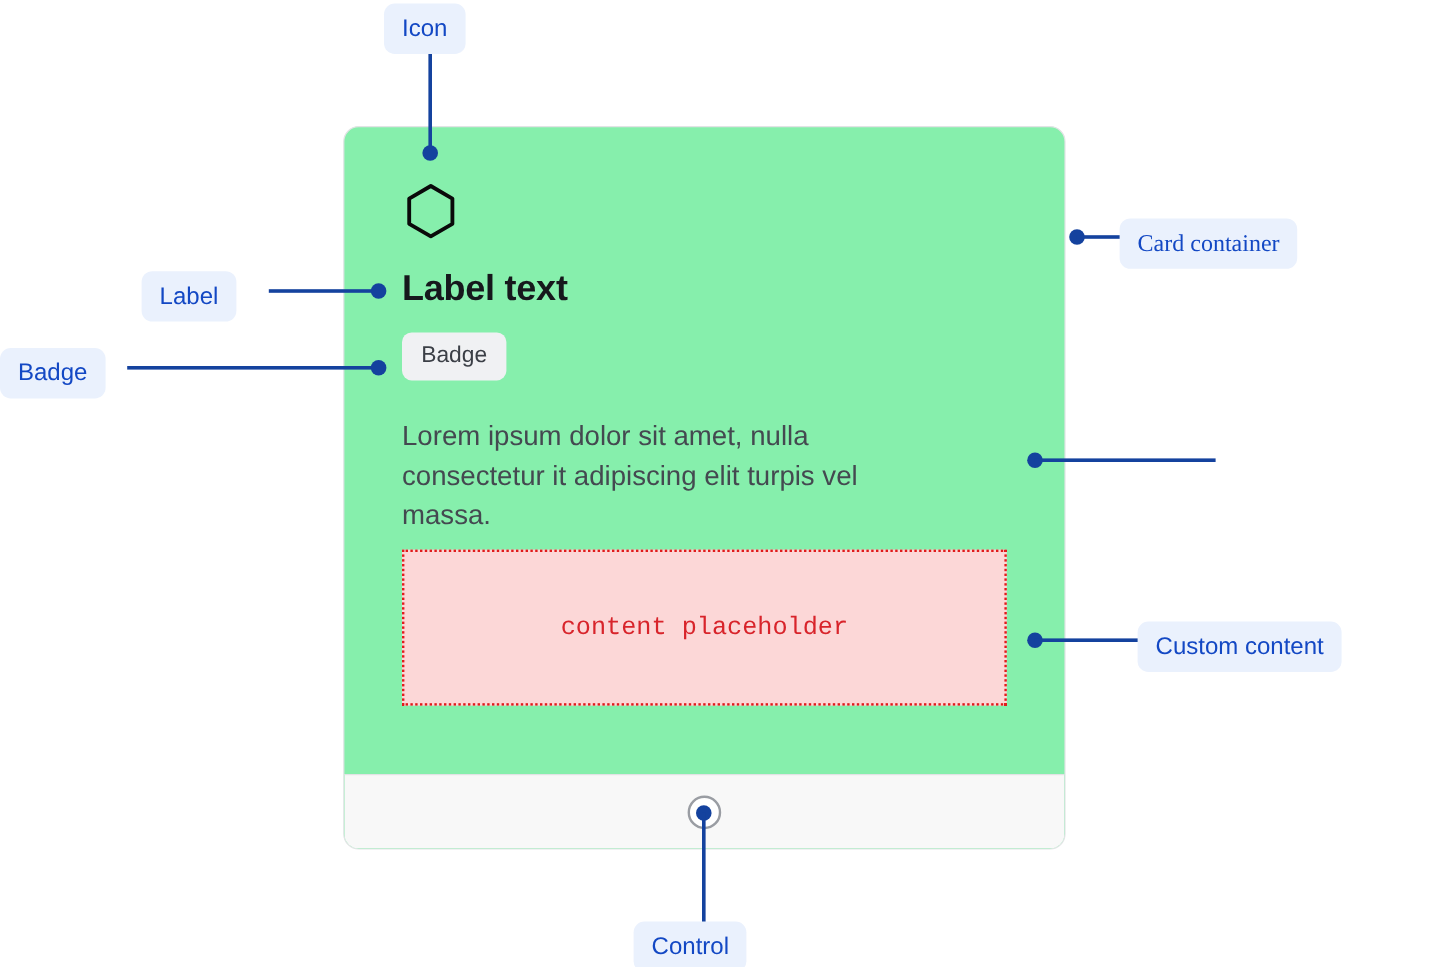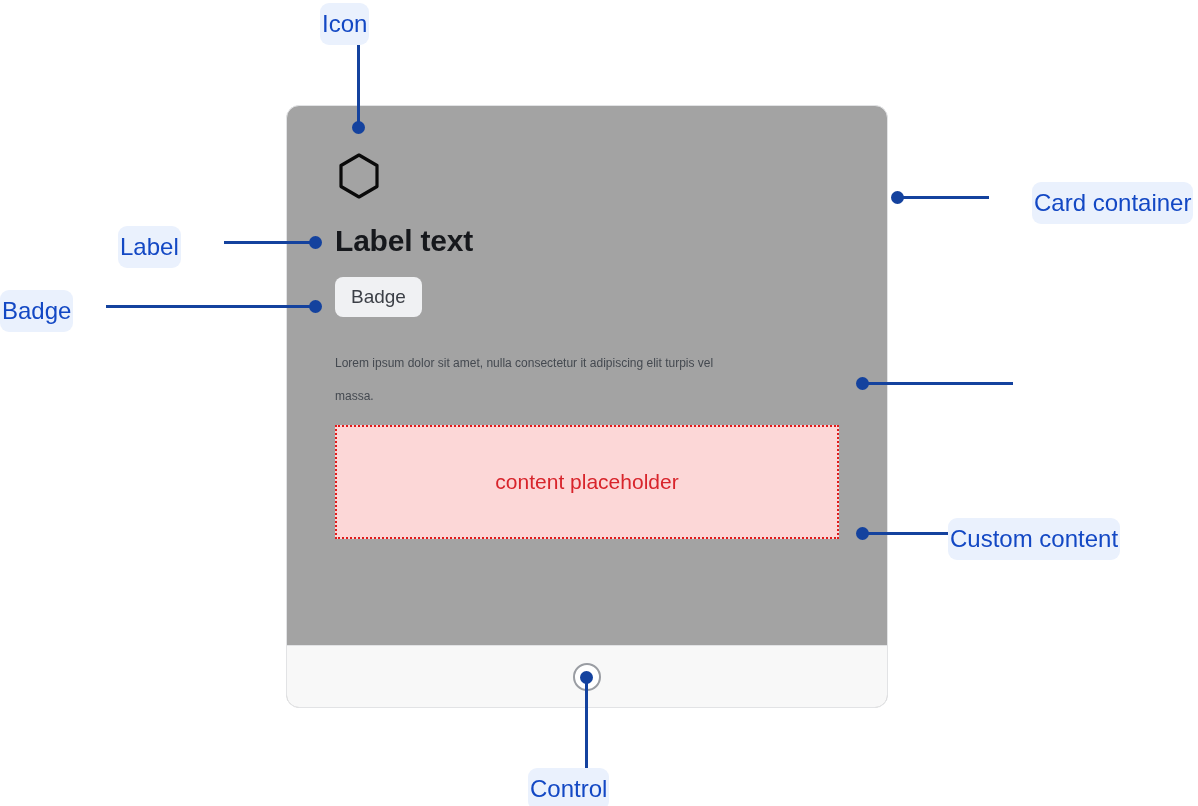--- a/index.html
+++ b/index.html
@@ -21,21 +21,21 @@
   }
 
   
   .card {
     position: absolute;
     left: 286px;
     top: 105px;
     width: 602px;
     height: 603px;
     box-sizing: border-box;
-    background: #a3a3a3;
+    background: #86efac;
     border: 1px solid #e2e3e5;
     border-radius: 13px;
     overflow: hidden;
     display: flex;
     flex-direction: column;
   }
   .card-body {
     flex: 1 1 auto;
     padding: 45px 48px 0 48px;
     box-sizing: border-box;
@@ -64,37 +64,37 @@
     background: #f0f1f3;
     color: #3b3f46;
     font-size: 19px;
     line-height: 24px;
     padding: 8px 16px;
     border-radius: 8px;
   }
 
   .card-desc {
     margin-top: 30px;
-    font-size: 12px;
+    font-size: 23px;
     line-height: 33px;
     color: #444950;
     max-width: 420px;
   }
 
   .placeholder {
     margin-top: 12px;
-    height: 114px;
+    height: 130px;
     background: #fcd7d7;
     border: 2px dotted #e01b1b;
     box-sizing: border-box;
     display: flex;
     align-items: center;
     justify-content: center;
     color: #d8242b;
-    font-family: Liberation Sans, sans-serif;
+    font-family: Liberation Mono, monospace;
     font-size: 21px;
   }
 
   .card-footer {
     flex: 0 0 auto;
     height: 61px;
     background: #f8f8f8;
     border-top: 1px solid #e2e3e5;
     display: flex;
     align-items: center;
@@ -107,23 +107,23 @@
     border: 2px solid #9a9da3;
     background: #ffffff;
     box-sizing: border-box;
   }
 
   
   .ann-label {
     position: absolute;
     background: #eaf1fd;
     color: #1348c4;
-    font-size: 24px;
+    font-size: 20px;
     line-height: 30px;
-    padding: 6px 2px;
+    padding: 6px 15px;
     border-radius: 9px;
     white-space: nowrap;
     box-sizing: border-box;
   }
   .ann-line {
     position: absolute;
     background: #14429e;
   }
   .ann-line.h { height: 3px; }
   .ann-line.v { width: 3px; }
@@ -175,21 +175,21 @@
   <div class="ann-label" style="left:118px; top:226px;">Label</div>
   <div class="ann-line h" style="left:224px; top:241px; width:96px;"></div>
   <div class="ann-dot" style="left:309px; top:236px;"></div>
 
   <div class="ann-label" style="left:0px; top:290px;">Badge</div>
   <div class="ann-line h" style="left:106px; top:305px; width:214px;"></div>
   <div class="ann-dot" style="left:309px; top:300px;"></div>
 
   <div class="ann-dot" style="left:891px; top:191px;"></div>
   <div class="ann-line h" style="left:897px; top:196px; width:92px;"></div>
-  <div class="ann-label" style="left:1032px; top:182px;">Card container</div>
+  <div class="ann-label" style="left:933px; top:182px;font-family:Liberation Serif, serif;">Card container</div>
 
   <div class="ann-dot" style="left:856px; top:377px;"></div>
   <div class="ann-line h" style="left:862px; top:382px; width:151px;"></div>
 
   <div class="ann-dot" style="left:856px; top:527px;"></div>
   <div class="ann-line h" style="left:862px; top:532px; width:87px;"></div>
   <div class="ann-label" style="left:948px; top:518px;">Custom content</div>
 
   <div class="ann-dot" style="left:580px; top:671px;"></div>
   <div class="ann-line v" style="left:585px; top:677px; height:92px;"></div>

